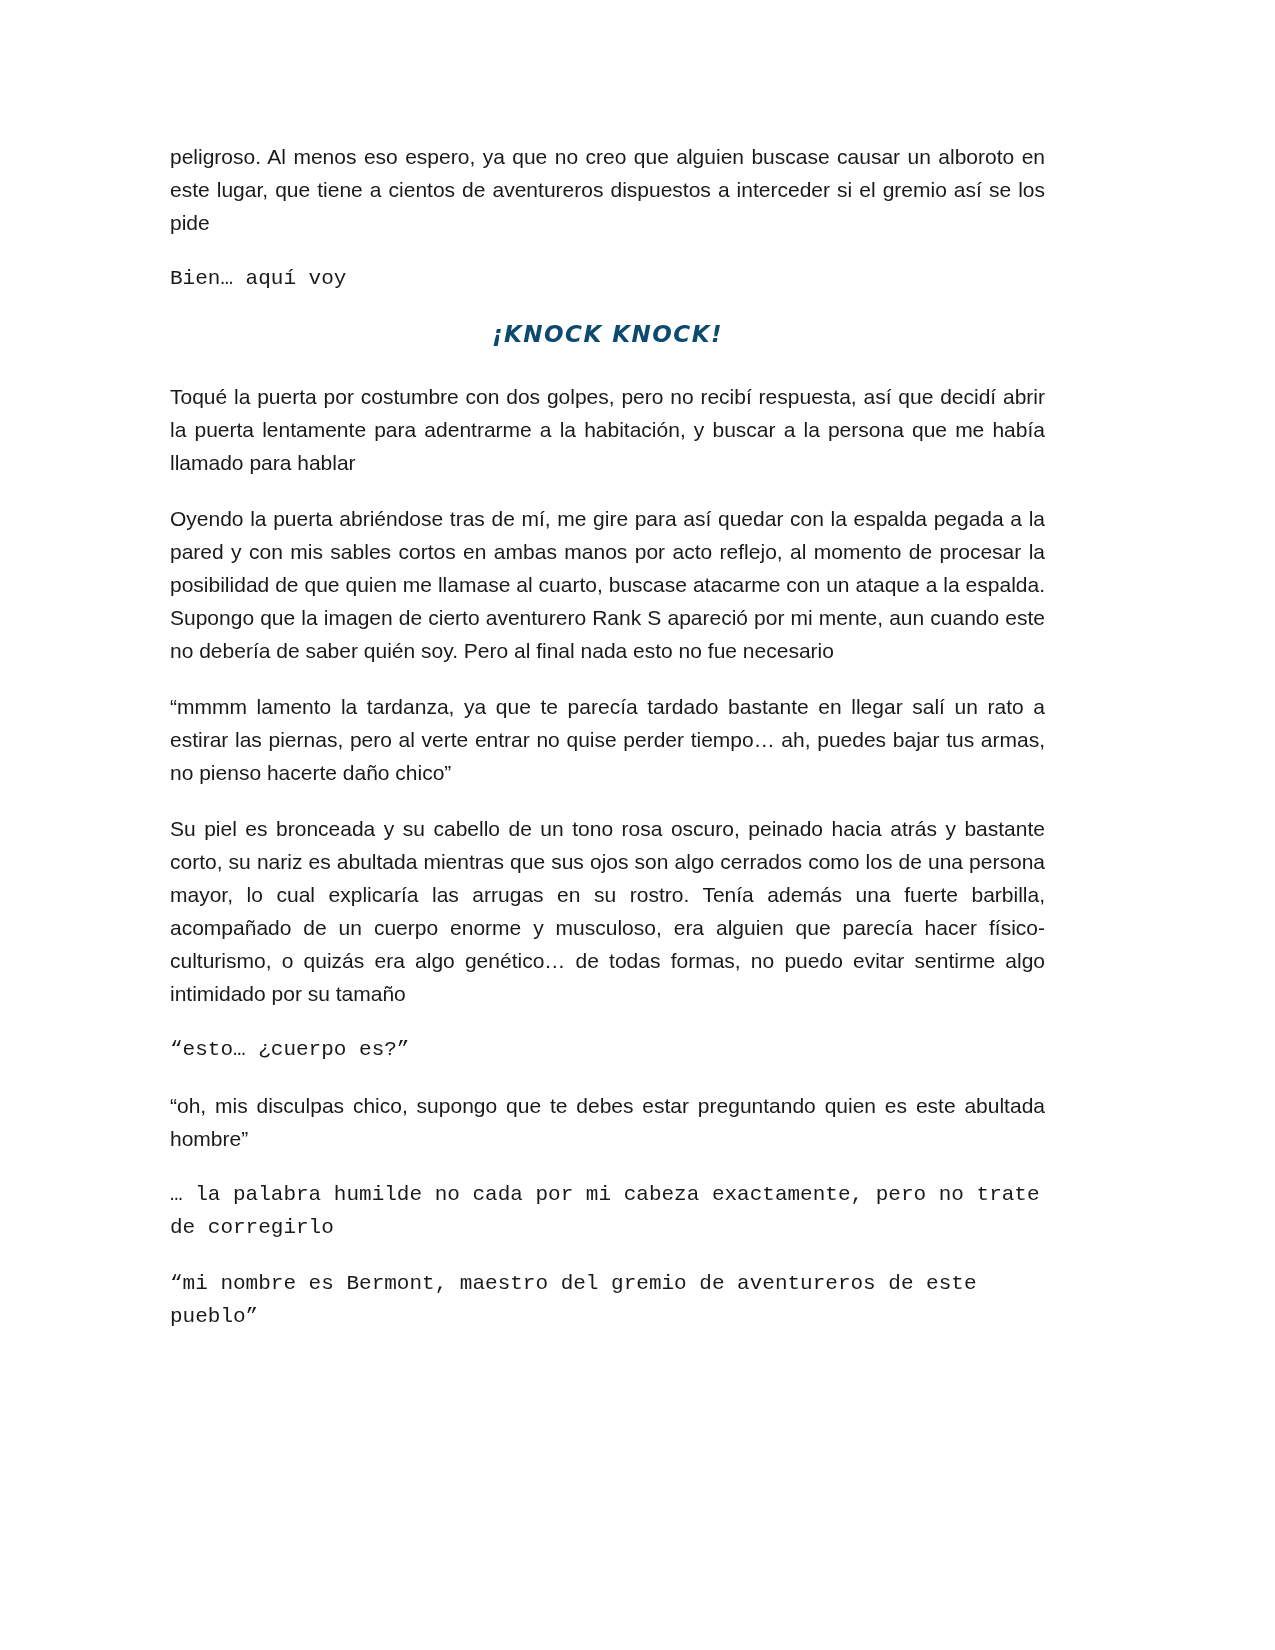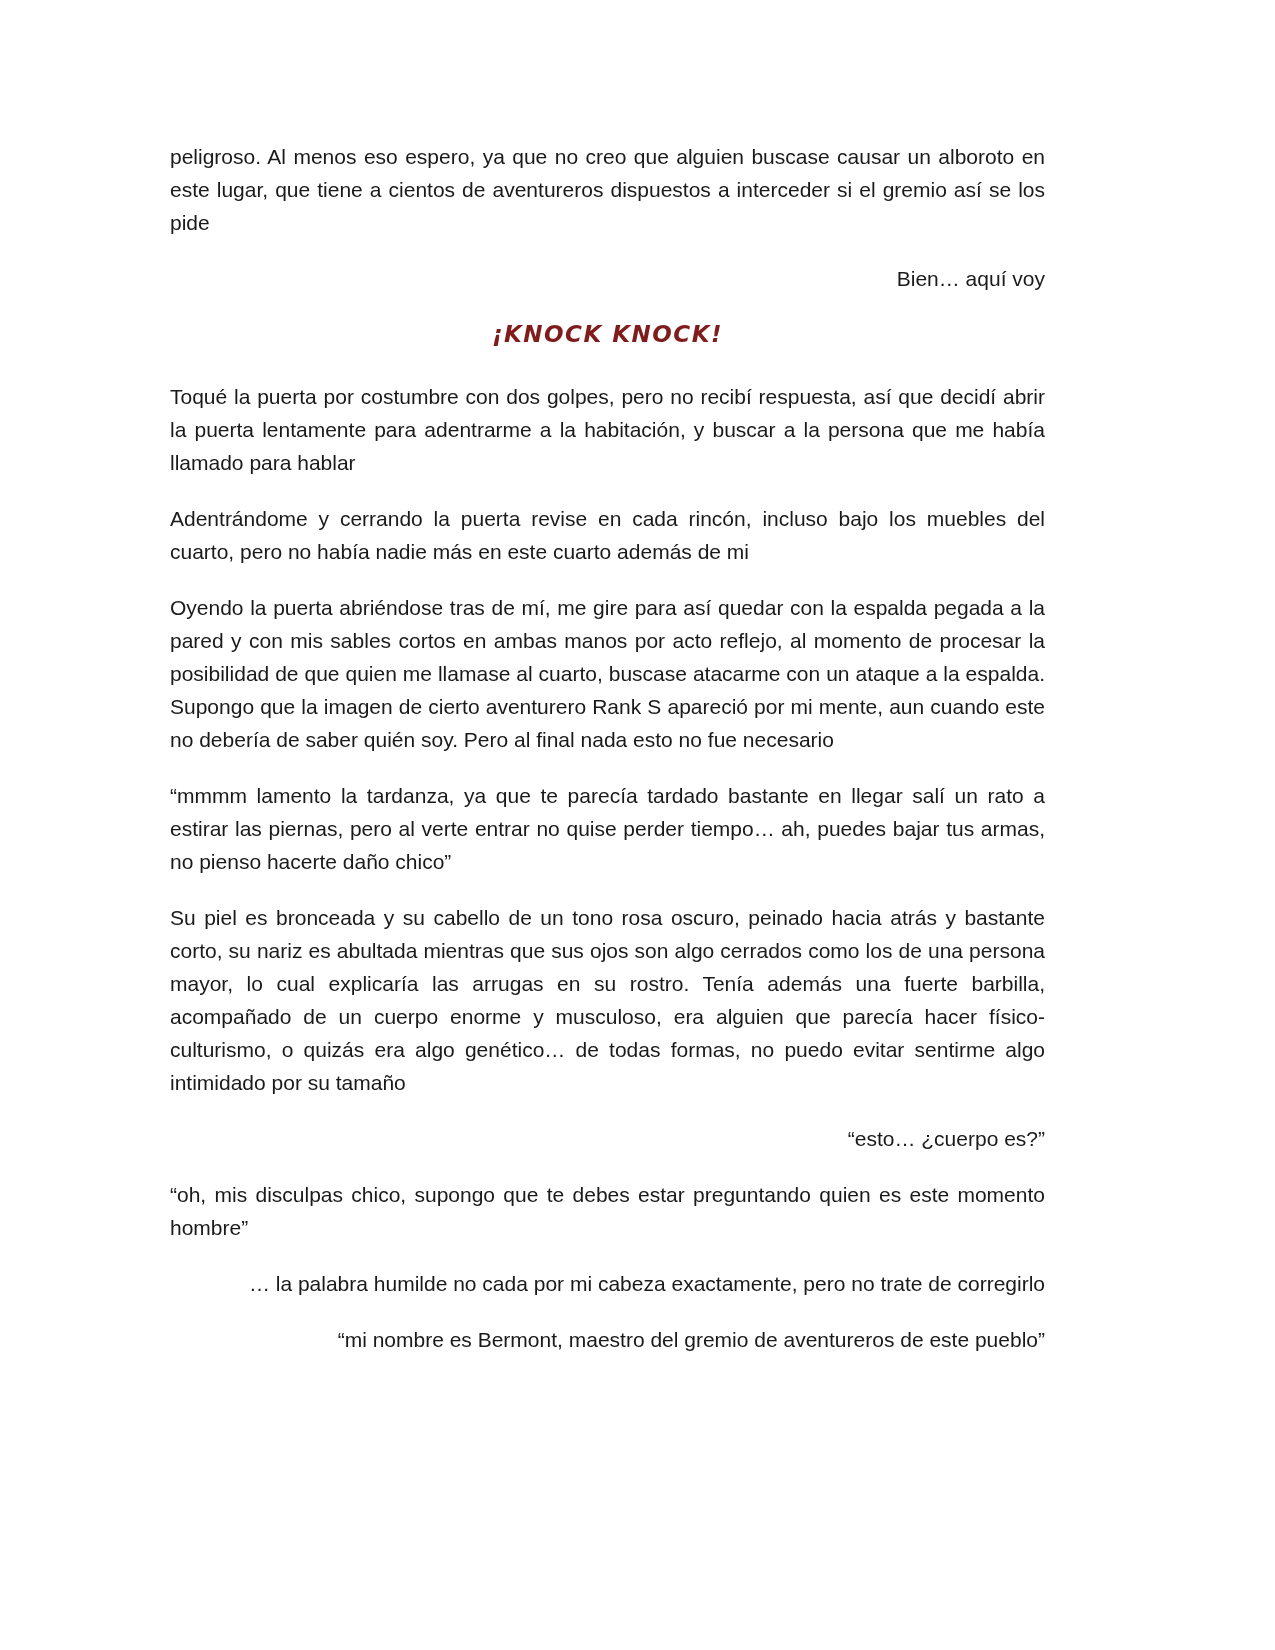--- a/index.html
+++ b/index.html
@@ -21,63 +21,63 @@
     line-height: 33px;
     overflow: hidden;
   }
   .para {
     margin: 0 0 23px 0;
     text-align: justify;
     text-justify: inter-word;
   }
   .para-left {
     margin: 0 0 23px 0;
-    text-align: right;
+    text-align: left;
+    font-family: Liberation Mono, monospace;
   }
   .shout {
     margin: 6px 0 29px 0;
     text-align: center;
     font-family: "DejaVu Sans", sans-serif;
     font-weight: 800;
     font-style: italic;
     font-size: 23px;
     letter-spacing: 1.5px;
-    color: #7f1d1d;
+    color: #0c4a6e;
   }
   .bold {
     font-weight: bold;
     color: #000000;
   }
 </style>
 </head>
 <body>
 
 <div class="page">
 
   <p class="para">peligroso. Al menos eso espero, ya que no creo que alguien buscase causar un alboroto en este lugar, que tiene a cientos de aventureros dispuestos a interceder si el gremio así se los pide</p>
 
   <p class="para-left">Bien… aquí voy</p>
 
   <p class="shout">¡KNOCK KNOCK!</p>
 
   <p class="para">Toqué la puerta por costumbre con dos golpes, pero no recibí respuesta, así que decidí abrir la puerta lentamente para adentrarme a la habitación, y buscar a la persona que me había llamado para hablar</p>
 
 
-  <p class="para">Adentrándome y cerrando la puerta revise en cada rincón, incluso bajo los muebles del cuarto, pero no había nadie más en este cuarto además de mi</p>
 
 
   <p class="para">Oyendo la puerta abriéndose tras de mí, me gire para así quedar con la espalda pegada a la pared y con mis sables cortos en ambas manos por acto reflejo, al momento de procesar la posibilidad de que quien me llamase al cuarto, buscase atacarme con un ataque a la espalda. Supongo que la imagen de cierto aventurero Rank S apareció por mi mente, aun cuando este no debería de saber quién soy. Pero al final nada esto no fue necesario</p>
 
   <p class="para">“mmmm lamento la tardanza, ya que te parecía tardado bastante en llegar salí un rato a estirar las piernas, pero al verte entrar no quise perder tiempo… ah, puedes bajar tus armas, no pienso hacerte daño chico”</p>
 
 
   <p class="para">Su piel es bronceada y su cabello de un tono rosa oscuro, peinado hacia atrás y bastante corto, su nariz es abultada mientras que sus ojos son algo cerrados como los de una persona mayor, lo cual explicaría las arrugas en su rostro. Tenía además una fuerte barbilla, acompañado de un cuerpo enorme y musculoso, era alguien que parecía hacer físico-culturismo, o quizás era algo genético… de todas formas, no puedo evitar sentirme algo intimidado por su tamaño</p>
 
   <p class="para-left">“esto… ¿cuerpo es?”</p>
 
 
-  <p class="para">“oh, mis disculpas chico, supongo que te debes estar preguntando quien es este momento hombre”</p>
+  <p class="para">“oh, mis disculpas chico, supongo que te debes estar preguntando quien es este abultada hombre”</p>
 
   <p class="para-left">… la palabra humilde no cada por mi cabeza exactamente, pero no trate de corregirlo</p>
 
   <p class="para-left">“mi nombre es Bermont, maestro del gremio de aventureros de este pueblo”</p>
 
 </div>
 
 </body></html>

